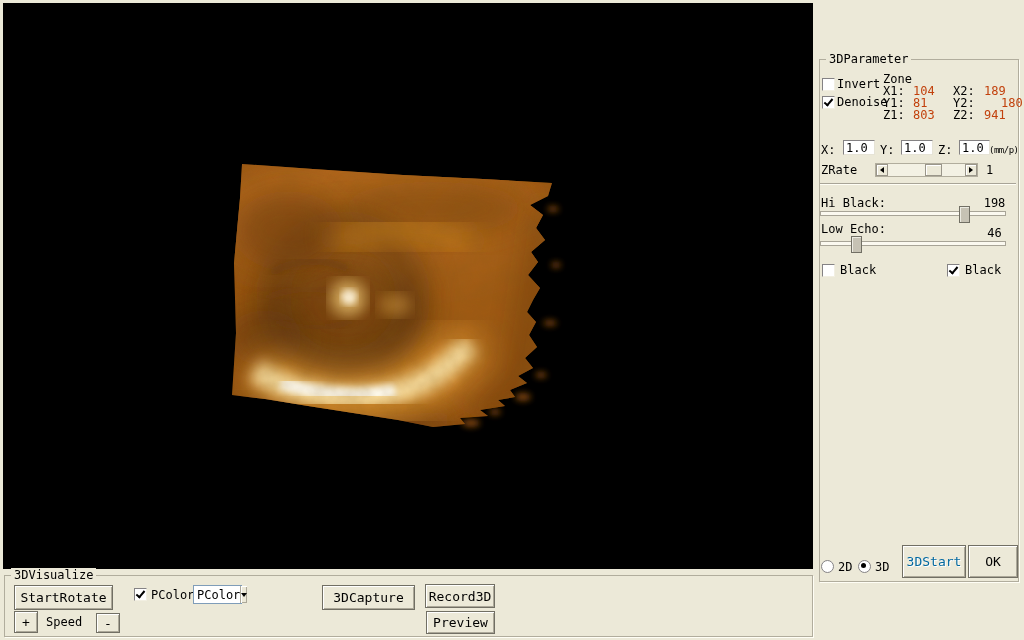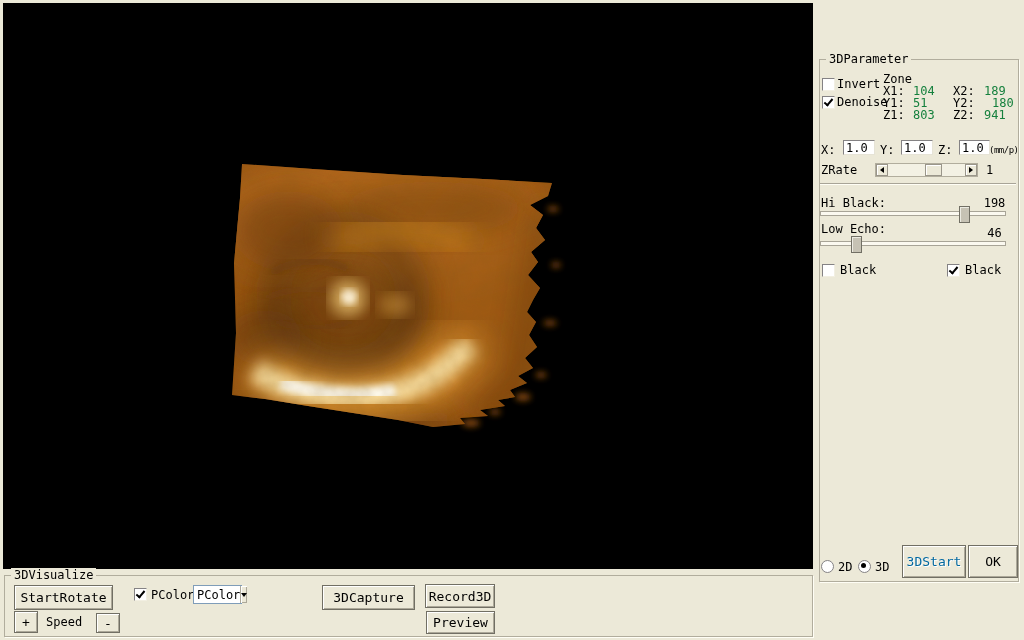--- a/index.html
+++ b/index.html
@@ -73,21 +73,21 @@
   .sb-left{left:0}
   .sb-right{right:0}
   .tri-left{width:0;height:0;border-top:3px solid transparent;border-bottom:3px solid transparent;border-right:4px solid #000}
   .tri-right{width:0;height:0;border-top:3px solid transparent;border-bottom:3px solid transparent;border-left:4px solid #000}
   .sb-thumb{position:absolute;left:49px;top:0;width:15px;height:10px;background:#ece9d8;border:1px solid #9a968a;box-shadow:inset 1px 1px 0 #fff}
 
   
   .separator{position:absolute;left:0px;top:123px;width:196px;height:0;border-top:1px solid #a8a497;border-bottom:1px solid #fffef5}
 
   
-  .zone-val{color:#15803d}
+  .zone-val{color:#c2410c}
 
   
   .combo{
     position:absolute;background:#fff;border:1px solid #7f9db9;
     display:flex;align-items:center;
   }
   .combo .combo-text{flex:1;padding-left:3px;font-size:12px}
   .combo .combo-btn{
     width:15px;height:100%;background:#ece9d8;border-left:1px solid #aca899;
     box-shadow:inset 1px 1px 0 #fff, inset -1px -1px 0 #aca899;
@@ -187,23 +187,23 @@
   <span class="lbl" style="left:17px;top:36px">Denoise</span>
 
   <span class="lbl" style="left:63px;top:13px">Zone</span>
 
   <span class="lbl" style="left:63px;top:25px">X1:</span>
   <span class="lbl zone-val" style="left:93px;top:25px">104</span>
   <span class="lbl" style="left:133px;top:25px">X2:</span>
   <span class="lbl zone-val" style="left:164px;top:25px">189</span>
 
   <span class="lbl" style="left:63px;top:37px">Y1:</span>
-  <span class="lbl zone-val" style="left:93px;top:37px">51</span>
+  <span class="lbl zone-val" style="left:93px;top:37px">81</span>
   <span class="lbl" style="left:133px;top:37px">Y2:</span>
-  <span class="lbl zone-val" style="left:172px;top:37px">180</span>
+  <span class="lbl zone-val" style="left:181px;top:37px">180</span>
 
   <span class="lbl" style="left:63px;top:49px">Z1:</span>
   <span class="lbl zone-val" style="left:93px;top:49px">803</span>
   <span class="lbl" style="left:133px;top:49px">Z2:</span>
   <span class="lbl zone-val" style="left:164px;top:49px">941</span>
 
   <span class="lbl" style="left:1px;top:84px">X:</span>
   <input class="field" style="left: 23px; top: 80px; width: 26px; height: 13px;" value="1.0">
   <span class="lbl" style="left:60px;top:84px">Y:</span>
   <input class="field" style="left: 81px; top: 80px; width: 26px; height: 13px;" value="1.0">

